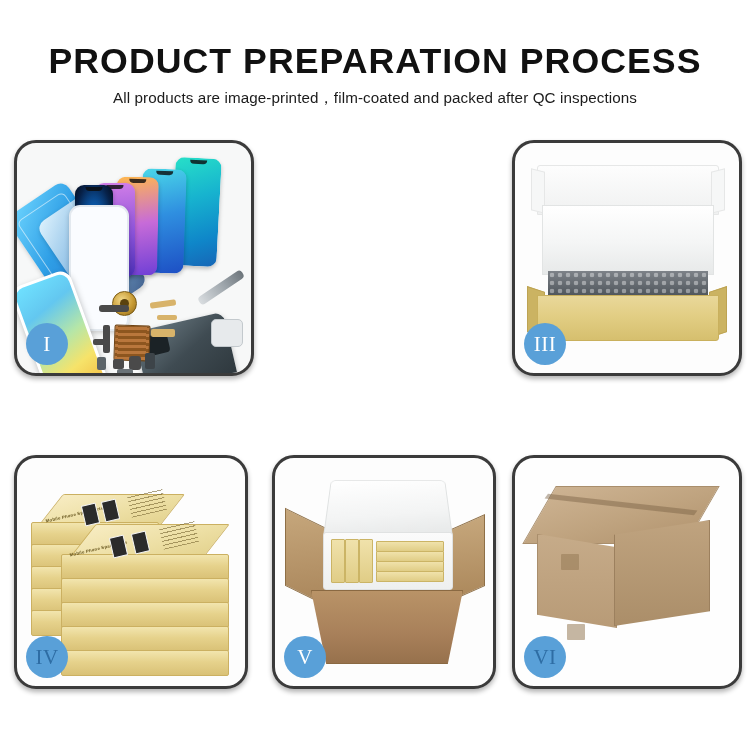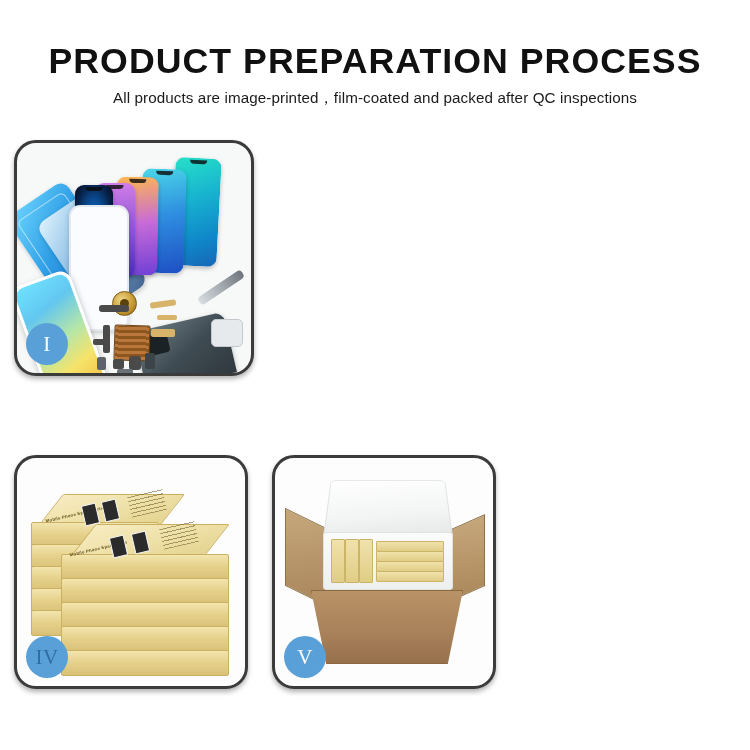--- a/index.html
+++ b/index.html
@@ -387,20 +387,31 @@
         <div class="part" style="left:112px;top:213px;width:12px;height:14px;border-radius:3px;"></div>
         <div class="part" style="left:128px;top:210px;width:10px;height:16px;background:#3d4449;"></div>
         <div class="part" style="left:100px;top:226px;width:16px;height:8px;background:#6a7277;"></div>
         <div class="tool"></div>
         <div class="tool2"></div>
       </div>
       <div class="badge">I</div>
     </div>
 
 
+    <div class="card p3" style="left:512px;top:140px;width:224px;height:230px;">
+      <div class="photo">
+        <div class="bx3lid"></div>
+        <div class="bx3foam"></div>
+        <div class="bx3inner"></div>
+        <div class="bx3side"></div>
+        <div class="bx3side2"></div>
+        <div class="bx3front"></div>
+      </div>
+      <div class="badge">III</div>
+    </div>
 
     <div class="card p4" style="left:14px;top:455px;width:228px;height:228px;">
       <div class="photo">
         <div class="stack">
 
           <div class="sbtop" style="left:24px;top:18px;width:120px;height:34px;"></div>
           <div class="sb" style="left:6px;top:46px;width:126px;"></div>
           <div class="sb" style="left:6px;top:68px;width:126px;"></div>
           <div class="sb" style="left:6px;top:90px;width:126px;"></div>
           <div class="sb" style="left:6px;top:112px;width:126px;"></div>
@@ -439,15 +450,26 @@
           <div class="ybar" style="left:52px;top:8px;width:66px;height:9px;"></div>
           <div class="ybar" style="left:52px;top:18px;width:66px;height:9px;"></div>
           <div class="ybar" style="left:52px;top:28px;width:66px;height:9px;"></div>
           <div class="ybar" style="left:52px;top:38px;width:66px;height:9px;"></div>
         </div>
         <div class="cartonBody"></div>
       </div>
       <div class="badge">V</div>
     </div>
 
+    <div class="card p6" style="left:512px;top:455px;width:224px;height:228px;">
+      <div class="photo">
+        <div class="c6top"></div>
+        <div class="c6seam"></div>
+        <div class="c6left"></div>
+        <div class="c6right"></div>
+        <div class="c6tape" style="left:46px;top:96px;width:18px;height:16px;"></div>
+        <div class="c6tape" style="left:52px;top:166px;width:18px;height:16px;"></div>
+      </div>
+      <div class="badge dark">VI</div>
+    </div>
 
   </div>
 </div>
 
 </body></html>

